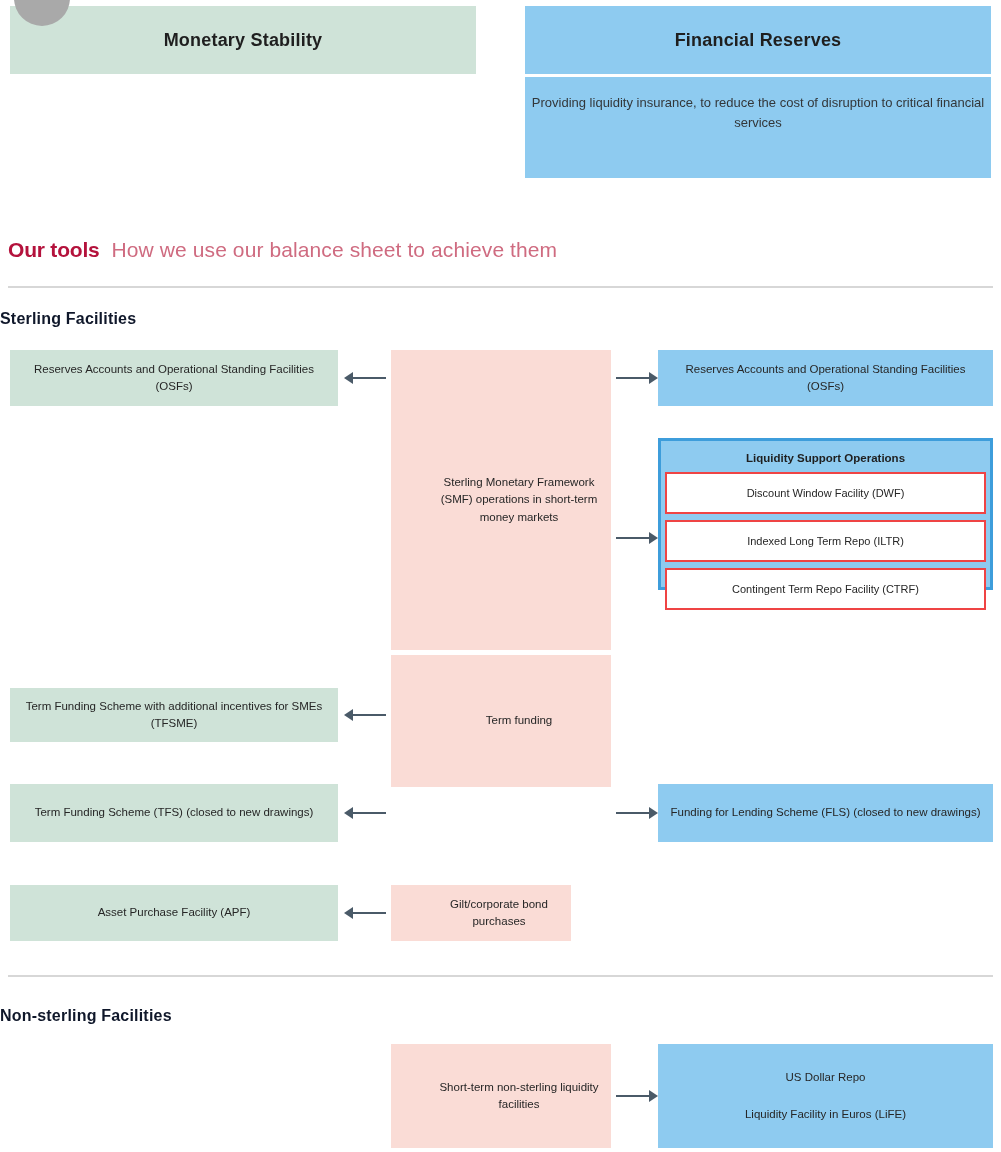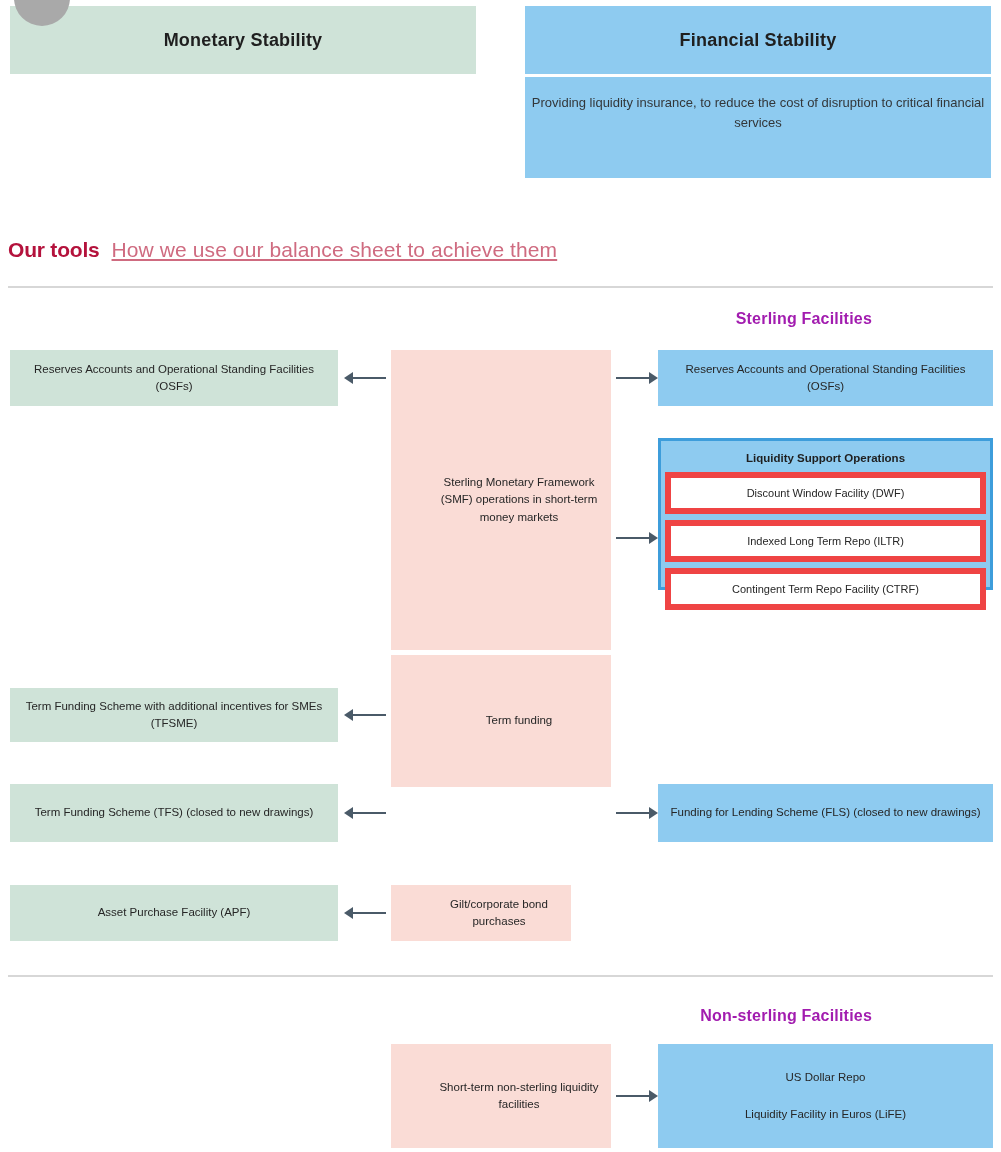--- a/index.html
+++ b/index.html
@@ -39,47 +39,47 @@
   }
   .green .obj-head,.green .obj-body{background:#cfe3d8;}
   .blue  .obj-head,.blue  .obj-body{background:#8ecbf0;}
 
   
   .tools-title{
     position:absolute;left:8px;top:238px;width:960px;
     font-size:21px;white-space:nowrap;
   }
   .tools-title .strong{font-weight:bold;color:#b4123c;letter-spacing:-.2px;}
-  .tools-title .sub{color:#cf6b80;font-weight:normal;margin-left:12px;letter-spacing:.1px;text-decoration:underline;}
+  .tools-title .sub{color:#cf6b80;font-weight:normal;margin-left:12px;letter-spacing:.1px;}
   .rule{
     position:absolute;left:8px;width:985px;height:2px;background:#d7d7d7;
   }
   #rule-top{top:286px;}
   #rule-bottom{top:975px;}
 
   
   .sub-head{
-    position:absolute;width:872px;text-align:right;
-    font-size:16px;font-weight:bold;color:#a21caf;letter-spacing:.2px;
+    position:absolute;width:872px;text-align:left;
+    font-size:16px;font-weight:bold;color:#0f172a;letter-spacing:.2px;
   }
   #head-sterling{top:310px;}
   #head-nonsterling{top:1007px;}
 
   
   .box{
     position:absolute;box-sizing:border-box;
     display:flex;align-items:center;justify-content:center;
     text-align:center;font-size:11.5px;line-height:1.5;
     padding:4px 8px;color:#262626;
   }
   .box.green{background:#cfe3d8;}
   .box.blue {background:#8ecbf0;}
   .box.pink {background:#fadcd6;padding-left:44px;}
   .box.white-inner{
-    background:#ffffff;border:6px solid #ef4444;font-size:11px;
+    background:#ffffff;border:2px solid #ef4444;font-size:11px;
   }
   .group-blue{
     position:absolute;box-sizing:border-box;background:#8ecbf0;
     border:3px solid #3d9ddb;padding:4px;
   }
   .group-title{
     text-align:center;font-size:11.5px;font-weight:bold;color:#1f1f1f;
     padding:7px 0 8px;
   }
 
@@ -98,21 +98,21 @@
 <div class="corner-circle"></div>
 
 <div class="objectives">
 
   <div class="obj green">
     <div class="obj-head">Monetary Stability</div>
     <div class="obj-sep"></div>
   </div>
 
   <div class="obj blue">
-    <div class="obj-head">Financial Stability</div>
+    <div class="obj-head">Financial Reserves</div>
     <div class="obj-sep"></div>
     <div class="obj-body">Providing liquidity insurance, to reduce the cost of disruption to critical financial services</div>
   </div>
 
 </div>
 
 <div class="tools-title">
   <span class="strong">Our tools</span><span class="sub">How we use our balance sheet to achieve them</span>
 </div>
 <div class="rule" id="rule-top"></div>

